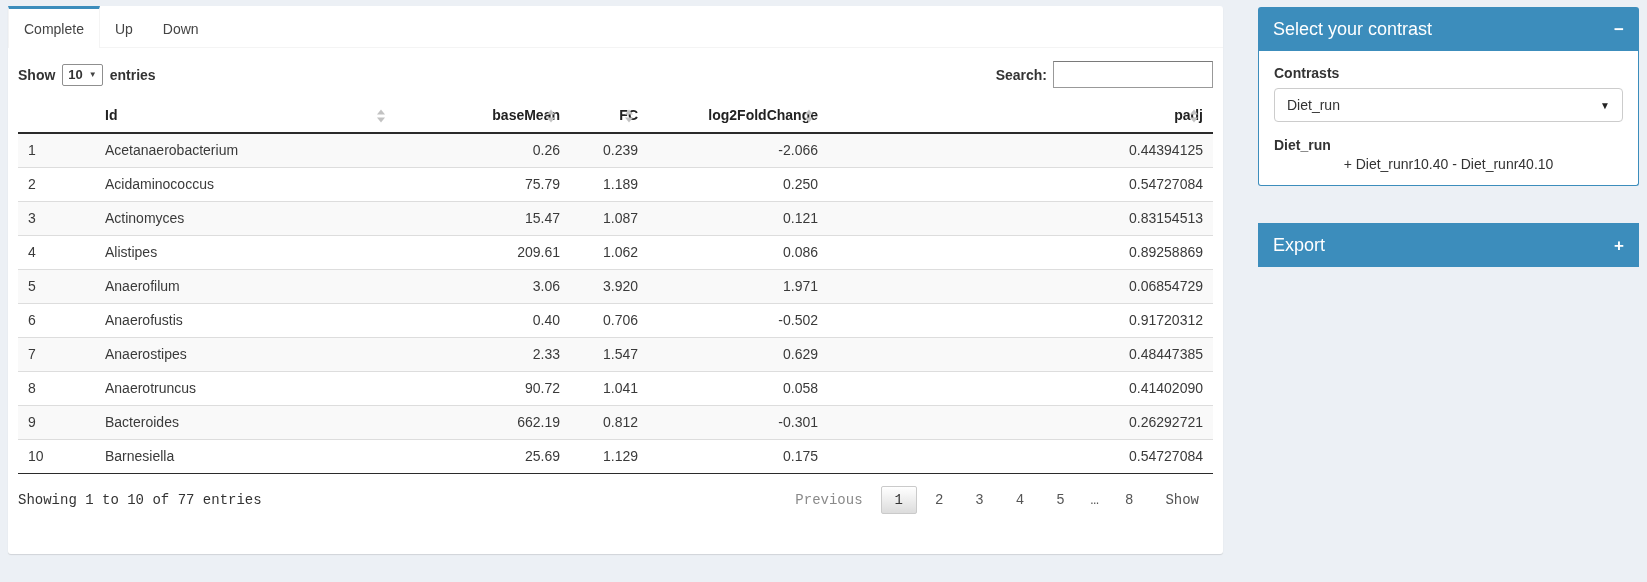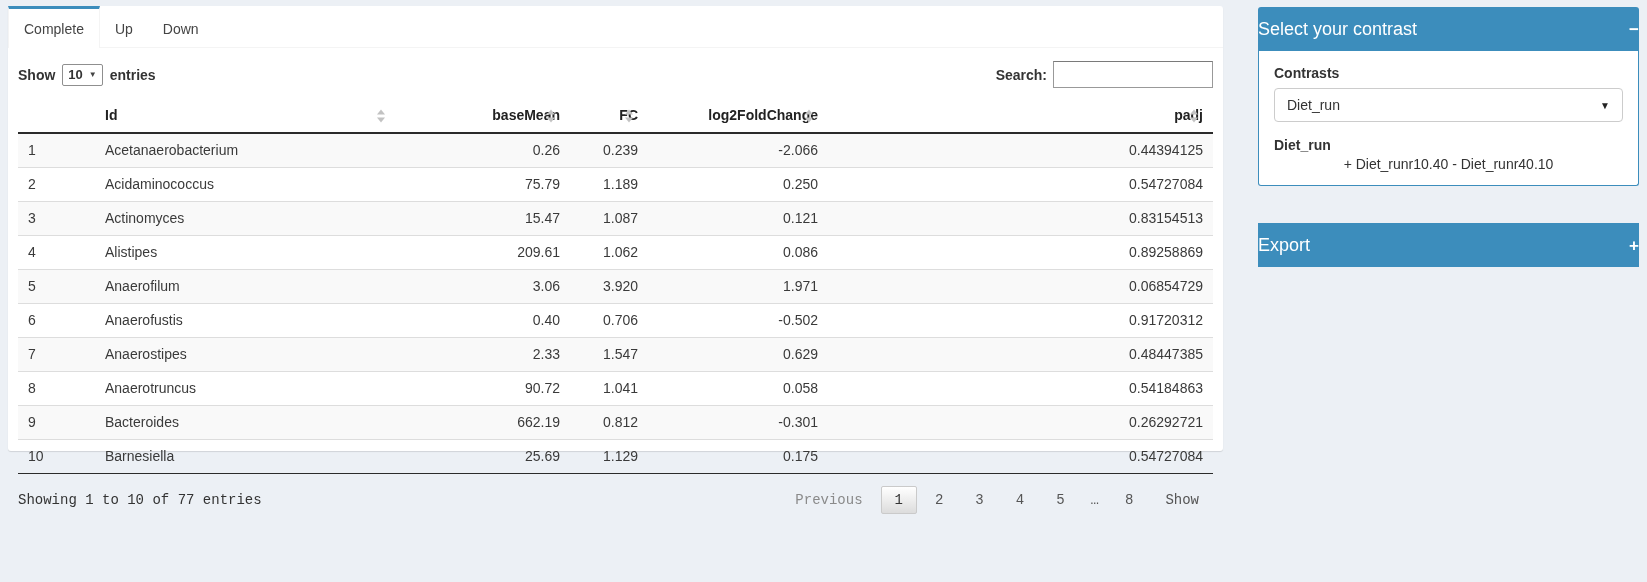--- a/index.html
+++ b/index.html
@@ -1,21 +1,21 @@
 <!DOCTYPE html>
 <html><head>
 <meta charset="utf-8">
 <style>
   * { margin:0; padding:0; box-sizing:border-box; }
   html,body { background:#ecf0f5; }
   .stage { position:relative; width:1647px; height:582px; background:#ecf0f5;
            font-family:"Liberation Sans", sans-serif; color:#333; overflow:hidden; }
 
   
-  .results-panel { position:absolute; left:8px; top:6px; width:1215px; height:445px;
+  .results-panel { position:absolute; left:8px; top:6px; width:1215px; height:548px;
                    background:#fff; border-radius:3px; box-shadow:0 1px 1px rgba(0,0,0,.12); }
 
   .tab-bar { position:relative; display:flex; }
   .tab-bar::after { content:""; position:absolute; left:0; right:0; bottom:0; height:1px; background:#f4f4f4; }
   .tab { position:relative; z-index:1; padding:12px 15px 11px; font-size:14px; color:#444;
          border-top:3px solid transparent; cursor:pointer; }
   .tab.active { background:#fff; border-top-color:#3c8dbc;
                 border-left:1px solid #f4f4f4; border-right:1px solid #f4f4f4; }
 
   .dt-controls { display:flex; justify-content:space-between; align-items:center; padding:13px 10px 9px; }
@@ -50,21 +50,21 @@
   .pagination { display:flex; align-items:center; }
   .page-btn { padding:5px 13px; margin-left:4px; font-size:14px; color:#555;
               border:1px solid transparent; border-radius:2px; cursor:pointer; }
   .page-btn.current { border-color:#cacaca; color:#333;
                       background:linear-gradient(to bottom, #ffffff 0%, #dcdcdc 100%); }
   .page-btn.disabled { color:#8a8a8a; cursor:default; }
   .page-btn.ellipsis { cursor:default; padding:5px 7px; }
 
   
   .side-box { position:absolute; left:1258px; width:381px; font-size:14px; }
-  .box-header { background:#3c8dbc; color:#fff; height:44px; padding:0 0;
+  .box-header { background:#3c8dbc; color:#fff; height:44px; padding:0 15px;
                 display:flex; justify-content:space-between; align-items:center;
                 border-radius:3px 3px 0 0; }
   .box-title { font-size:18px; font-weight:normal; }
   .collapse-btn { color:#fff; font-size:17px; font-weight:bold; cursor:pointer; line-height:1; }
   .box-body { background:#fff; border:1px solid #3c8dbc; border-top:none;
               border-radius:0 0 3px 3px; padding:14px 15px 13px; }
   .contrast-panel { top:7px; }
   .contrasts-label { font-weight:bold; margin-bottom:7px; }
   .contrast-select { height:34px; border:1px solid #ccc; border-radius:4px; background:#fff;
                      display:flex; align-items:center; justify-content:space-between;
@@ -208,21 +208,21 @@
           <td>1.547</td>
           <td>0.629</td>
           <td>0.48447385</td>
         </tr>
         <tr>
           <td class="al">8</td>
           <td class="al">Anaerotruncus</td>
           <td>90.72</td>
           <td>1.041</td>
           <td>0.058</td>
-          <td>0.54184863</td>
+          <td>0.41402090</td>
         </tr>
         <tr>
           <td class="al">9</td>
           <td class="al">Bacteroides</td>
           <td>662.19</td>
           <td>0.812</td>
           <td>-0.301</td>
           <td>0.26292721</td>
         </tr>
         <tr>

